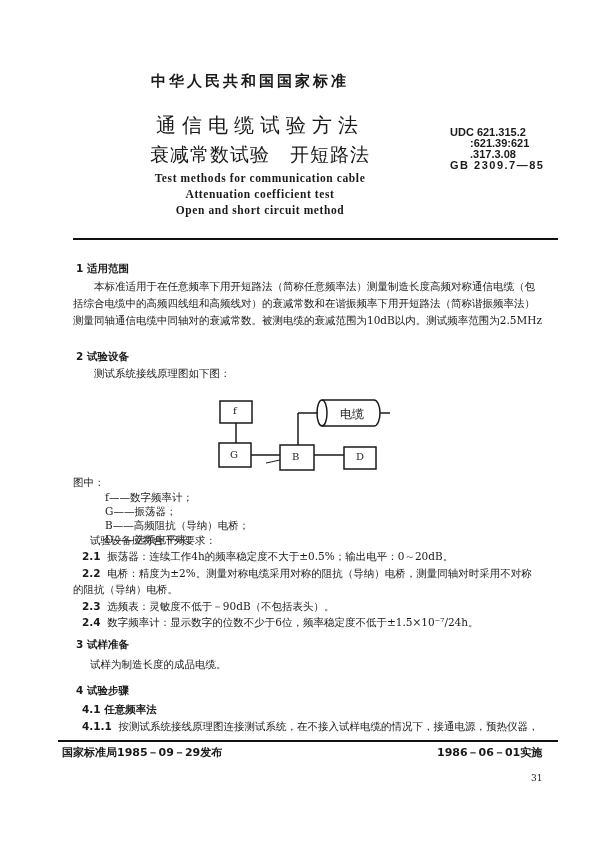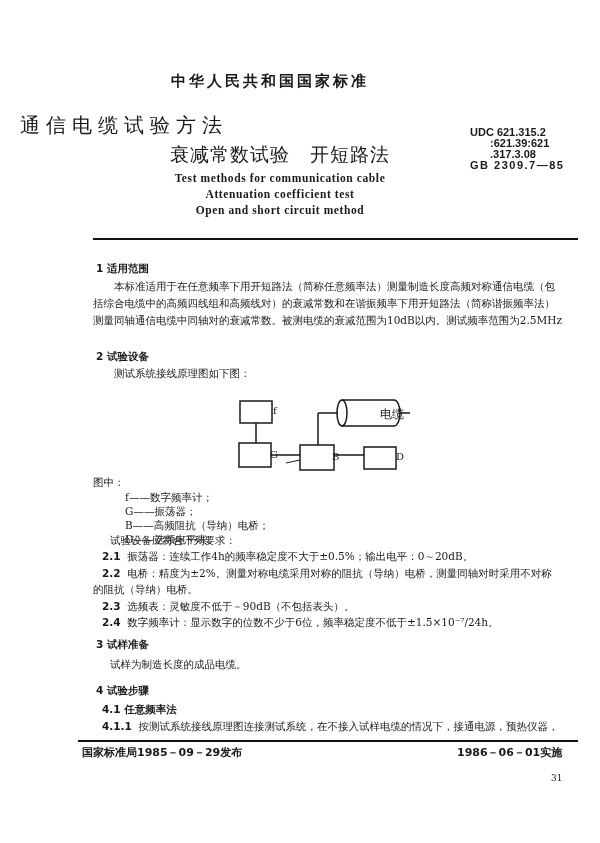--- a/index.html
+++ b/index.html
@@ -1,20 +1,20 @@
 <!DOCTYPE html>
 <html><head>
   <meta charset="utf-8">
   <style>
     html, body { margin: 0; padding: 0; background: #ffffff; }
     body { width: 600px; height: 843px; position: relative; overflow: hidden; color: #1a1a1a;
       font-family: "DejaVu Serif", "Liberation Serif", serif; }
-    .abs { position: absolute; white-space: nowrap; margin-left: 20px; }
+    .abs { position: absolute; white-space: nowrap; }
     .std-label { left: 0; width: 500px; top: 72px; text-align: center; font-family: "DejaVu Sans", sans-serif; font-size: 15px; letter-spacing: 3px; font-weight: bold; }
-    .title1 { left: 0; width: 520px; top: 112px; text-align: left; font-family: "DejaVu Sans", sans-serif; font-size: 20px; letter-spacing: 6px; }
+    .title1 { left: 0; width: 520px; top: 112px; text-align: center; font-family: "DejaVu Sans", sans-serif; font-size: 20px; letter-spacing: 6px; }
     .title2 { left: 0; width: 520px; top: 142px; text-align: center; font-family: "DejaVu Sans", sans-serif; font-size: 19px; letter-spacing: 1px; }
     .en { left: 0; width: 520px; text-align: center; font-family: "Liberation Serif", serif; font-weight: bold; font-size: 11.5px; letter-spacing: 0.6px; }
     .udc { left: 450px; font-family: "Liberation Sans", sans-serif; font-weight: bold; font-size: 11px; line-height: 11px; }
     .rule { left: 73px; width: 485px; height: 2px; background: #111; }
     .h1 { font-family: "DejaVu Sans", sans-serif; font-weight: bold; font-size: 10.5px; }
     .p { font-size: 10.5px; line-height: 17px; }
     .legend { font-size: 10.5px; line-height: 14px; }
     .diagram { left: 200px; top: 385px; width: 200px; height: 95px; }
     .footer-l { left: 62px; top: 745px; font-family: "DejaVu Sans", sans-serif; font-size: 11px; font-weight: bold; }
     .footer-r { left: 437px; top: 745px; font-family: "DejaVu Sans", sans-serif; font-size: 11px; font-weight: bold; }

